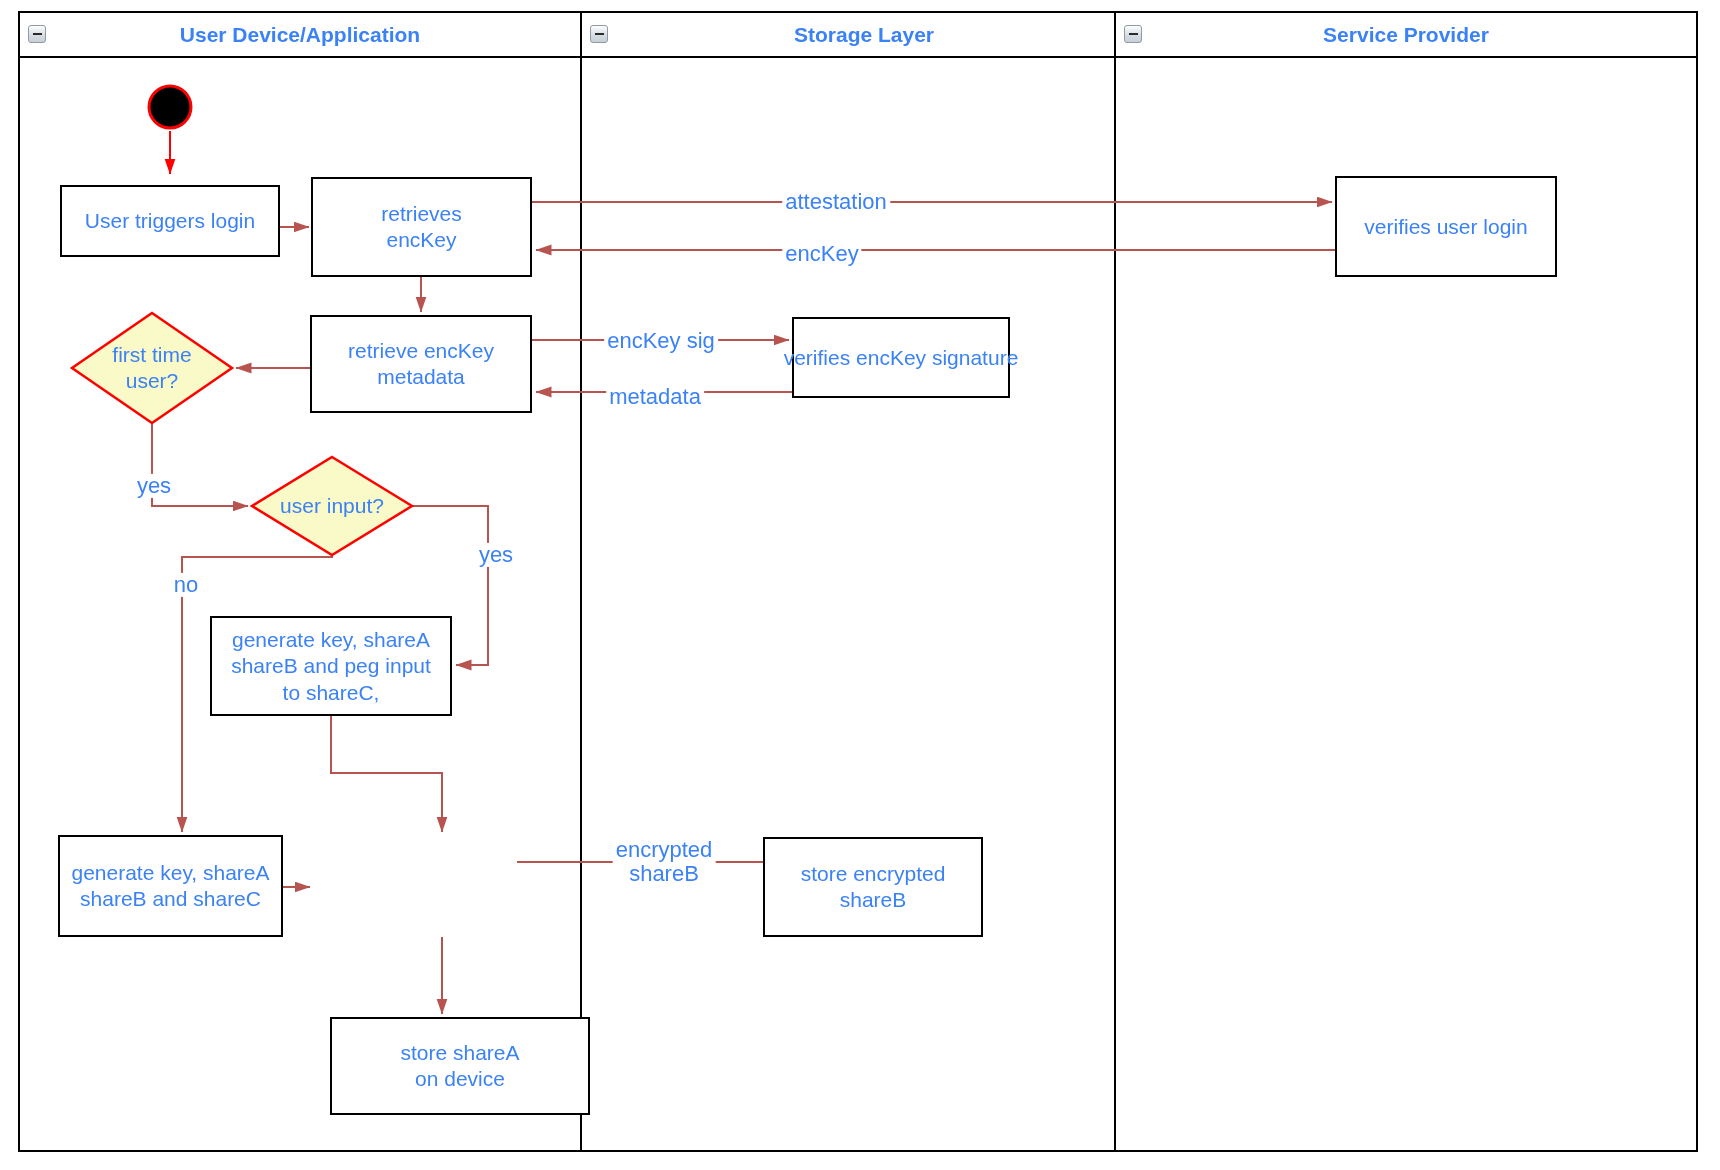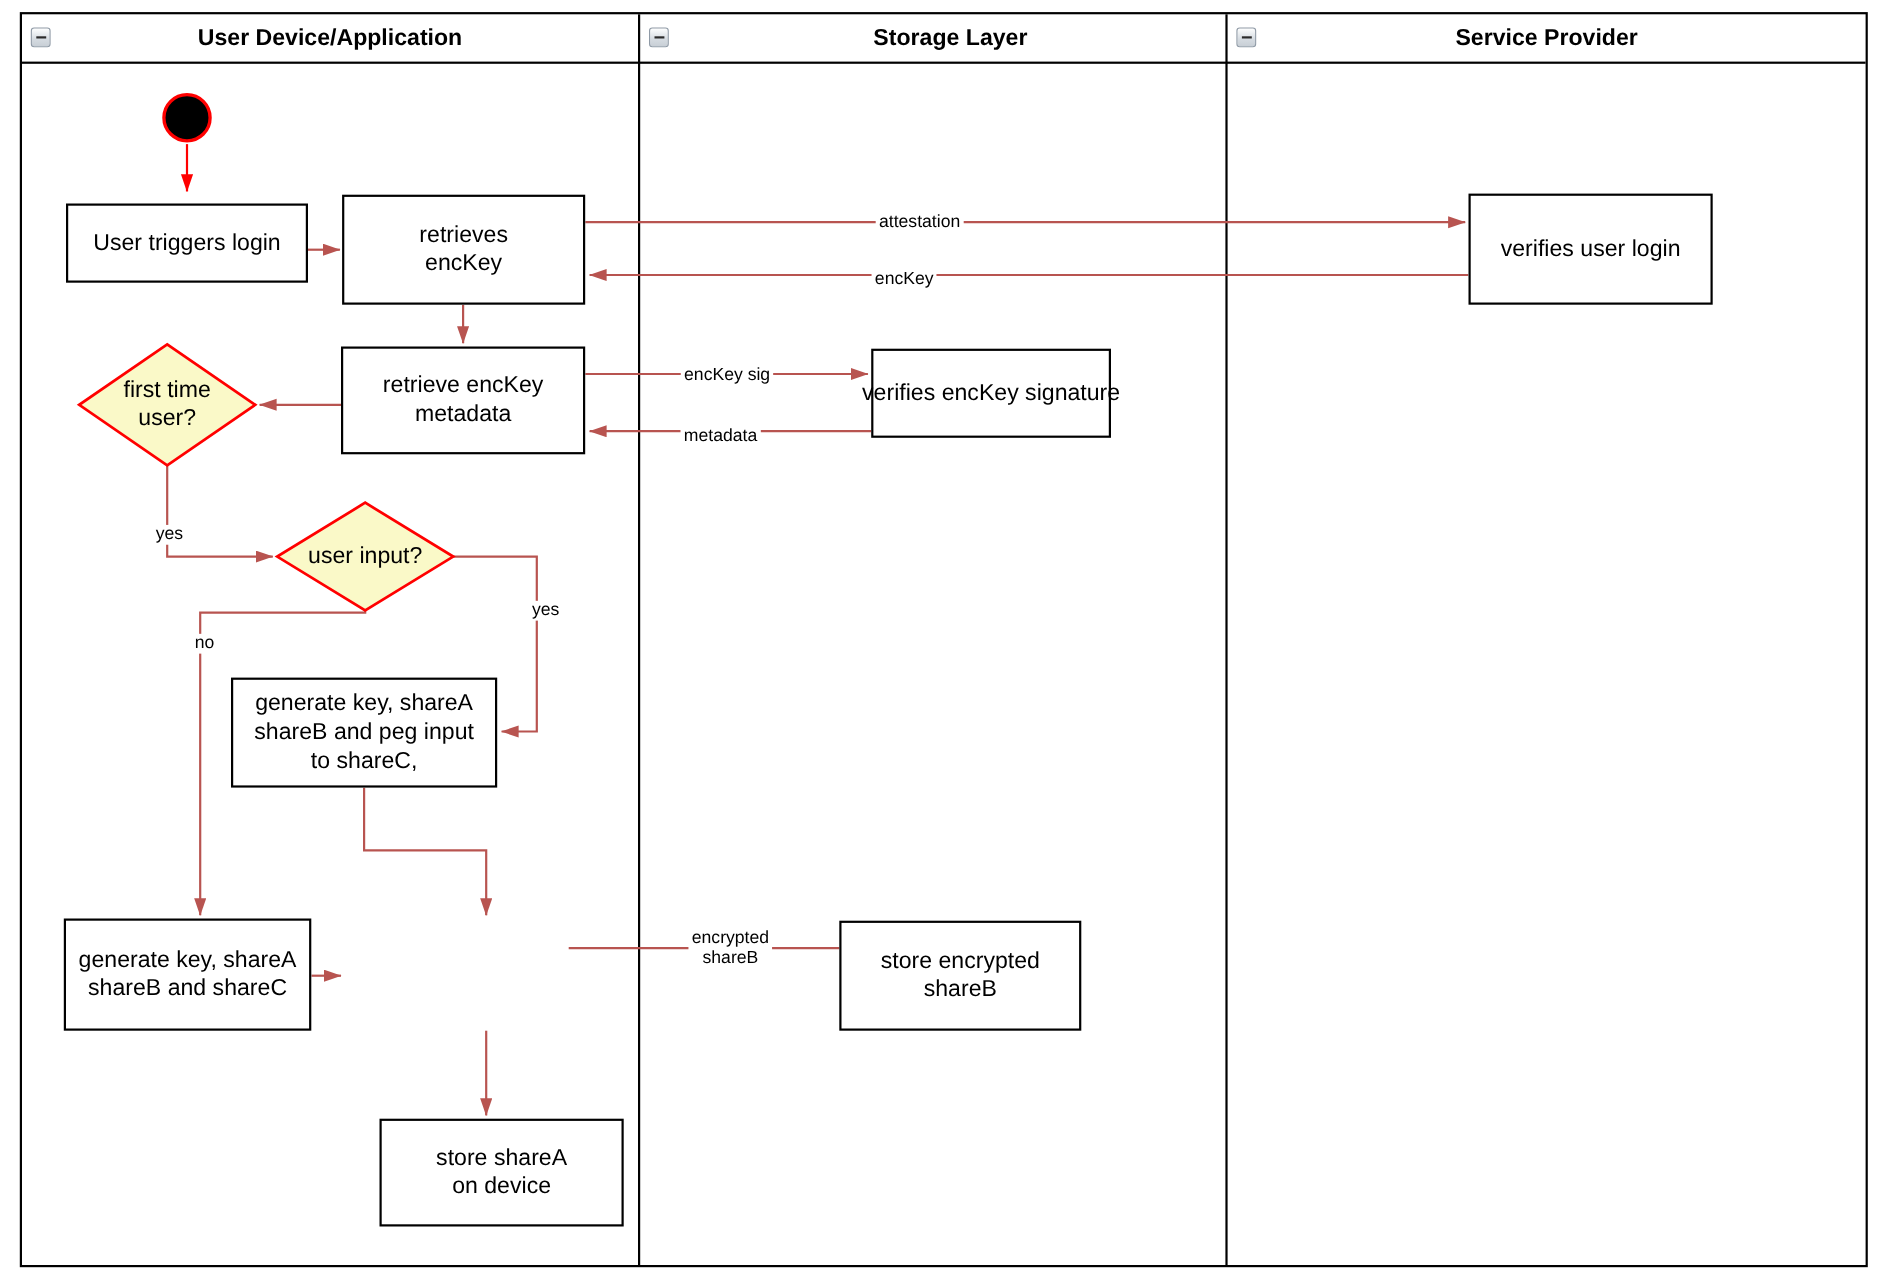--- a/index.html
+++ b/index.html
@@ -1,18 +1,18 @@
 <!DOCTYPE html>
 <html><head>
 <meta charset="utf-8">
 <style>
   html,body{margin:0;padding:0;background:#fff;}
   #canvas{
     position:relative;width:1720px;height:1170px;background:#fff;overflow:hidden;
-    font-family:"Liberation Sans","DejaVu Sans",sans-serif;color:#000000;
+    font-family:"Liberation Sans","DejaVu Sans",sans-serif;color:#3b82f6;
   }
   
   .pool{position:absolute;left:18px;top:11px;width:1680px;height:1141px;
     border:2px solid #000;box-sizing:border-box;background:#fff;}
   .pool-header-sep{position:absolute;left:0;right:0;top:43px;height:2px;background:#000;}
   .lane-sep{position:absolute;top:0;bottom:0;width:2px;background:#000;}
   .lane-sep.s1{left:560px;} .lane-sep.s2{left:1094px;}
   .lane-header{position:absolute;top:0;height:43px;display:flex;align-items:center;justify-content:center;}
   .lane-header.h1{left:0;width:560px;} .lane-header.h2{left:562px;width:532px;padding-left:16px;} .lane-header.h3{left:1096px;width:580px;}
   .lane-title{font-size:21px;font-weight:bold;}
@@ -22,21 +22,21 @@
     display:flex;align-items:center;justify-content:center;cursor:pointer;}
   .collapse-btn .bar{width:9px;height:2px;background:#2b2b2b;}
   
   svg.edges{position:absolute;left:0;top:0;pointer-events:none;}
   
   .node{position:absolute;background:#fff;border:2px solid #000;box-sizing:border-box;}
   .node .lbl,.dlabel,.elabel{position:absolute;left:50%;top:50%;transform:translate(-50%,-50%);
     white-space:pre;text-align:center;font-size:21px;line-height:1.25;}
   
   .dlabel{font-size:21px;}
-  .elabel{font-size:16px;background:#fff;padding:0 3px;line-height:1.1;}
+  .elabel{font-size:22px;background:#fff;padding:0 3px;line-height:1.1;}
 </style>
 </head>
 <body>
 
 <div id="canvas">
 
   <div class="pool">
     <div class="pool-header-sep"></div>
     <div class="lane-sep s1"></div>
     <div class="lane-sep s2"></div>
@@ -118,21 +118,21 @@
 to shareC,</span>
   </div>
   <div class="node" style="left:58px;top:835px;width:225px;height:102px;">
     <span class="lbl">generate key, shareA
 shareB and shareC</span>
   </div>
   <div class="node" style="left:763px;top:837px;width:220px;height:100px;">
     <span class="lbl">store encrypted
 shareB</span>
   </div>
-  <div class="node" style="left:345px;top:1017px;width:222px;height:98px;">
+  <div class="node" style="left:330px;top:1017px;width:260px;height:98px;">
     <span class="lbl">store shareA
 on device</span>
   </div>
 
   <span class="dlabel" style="left:152px;top:368px;">first time
 user?</span>
   <span class="dlabel" style="left:332px;top:506px;">user input?</span>
 
   <span class="elabel" style="left:836px;top:202px;">attestation</span>
   <span class="elabel" style="left:822px;top:254px;">encKey</span>

